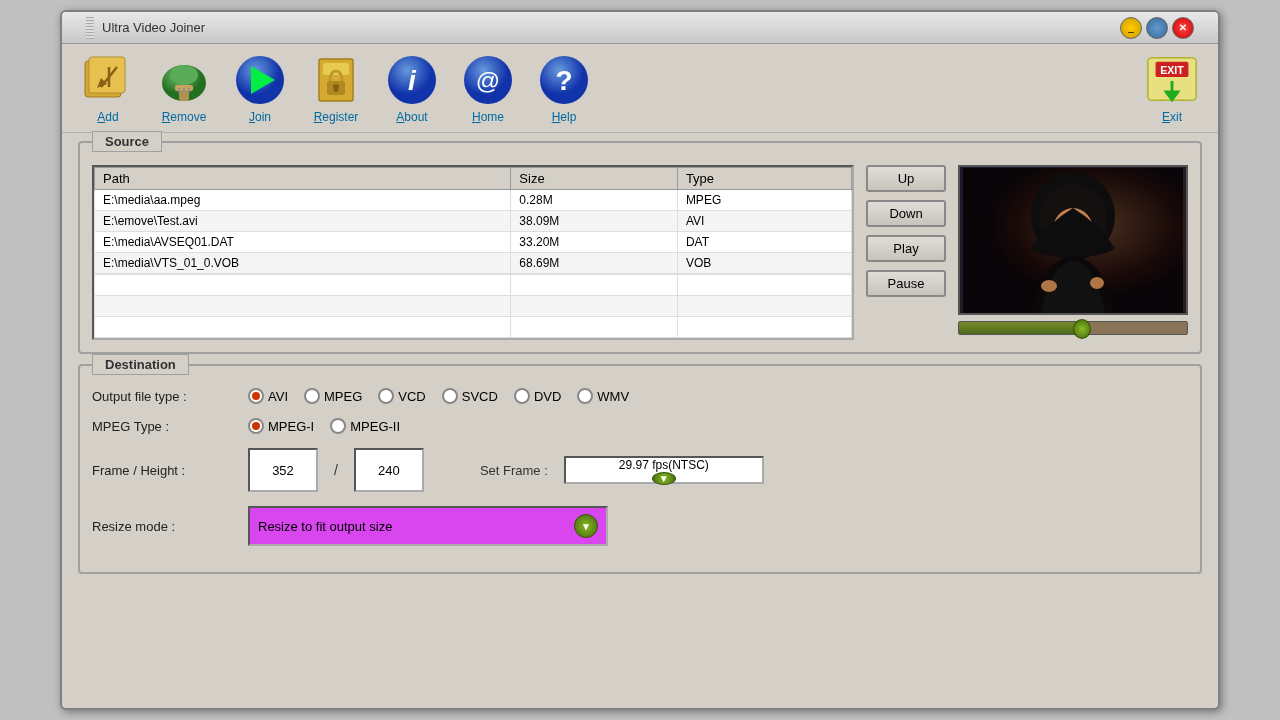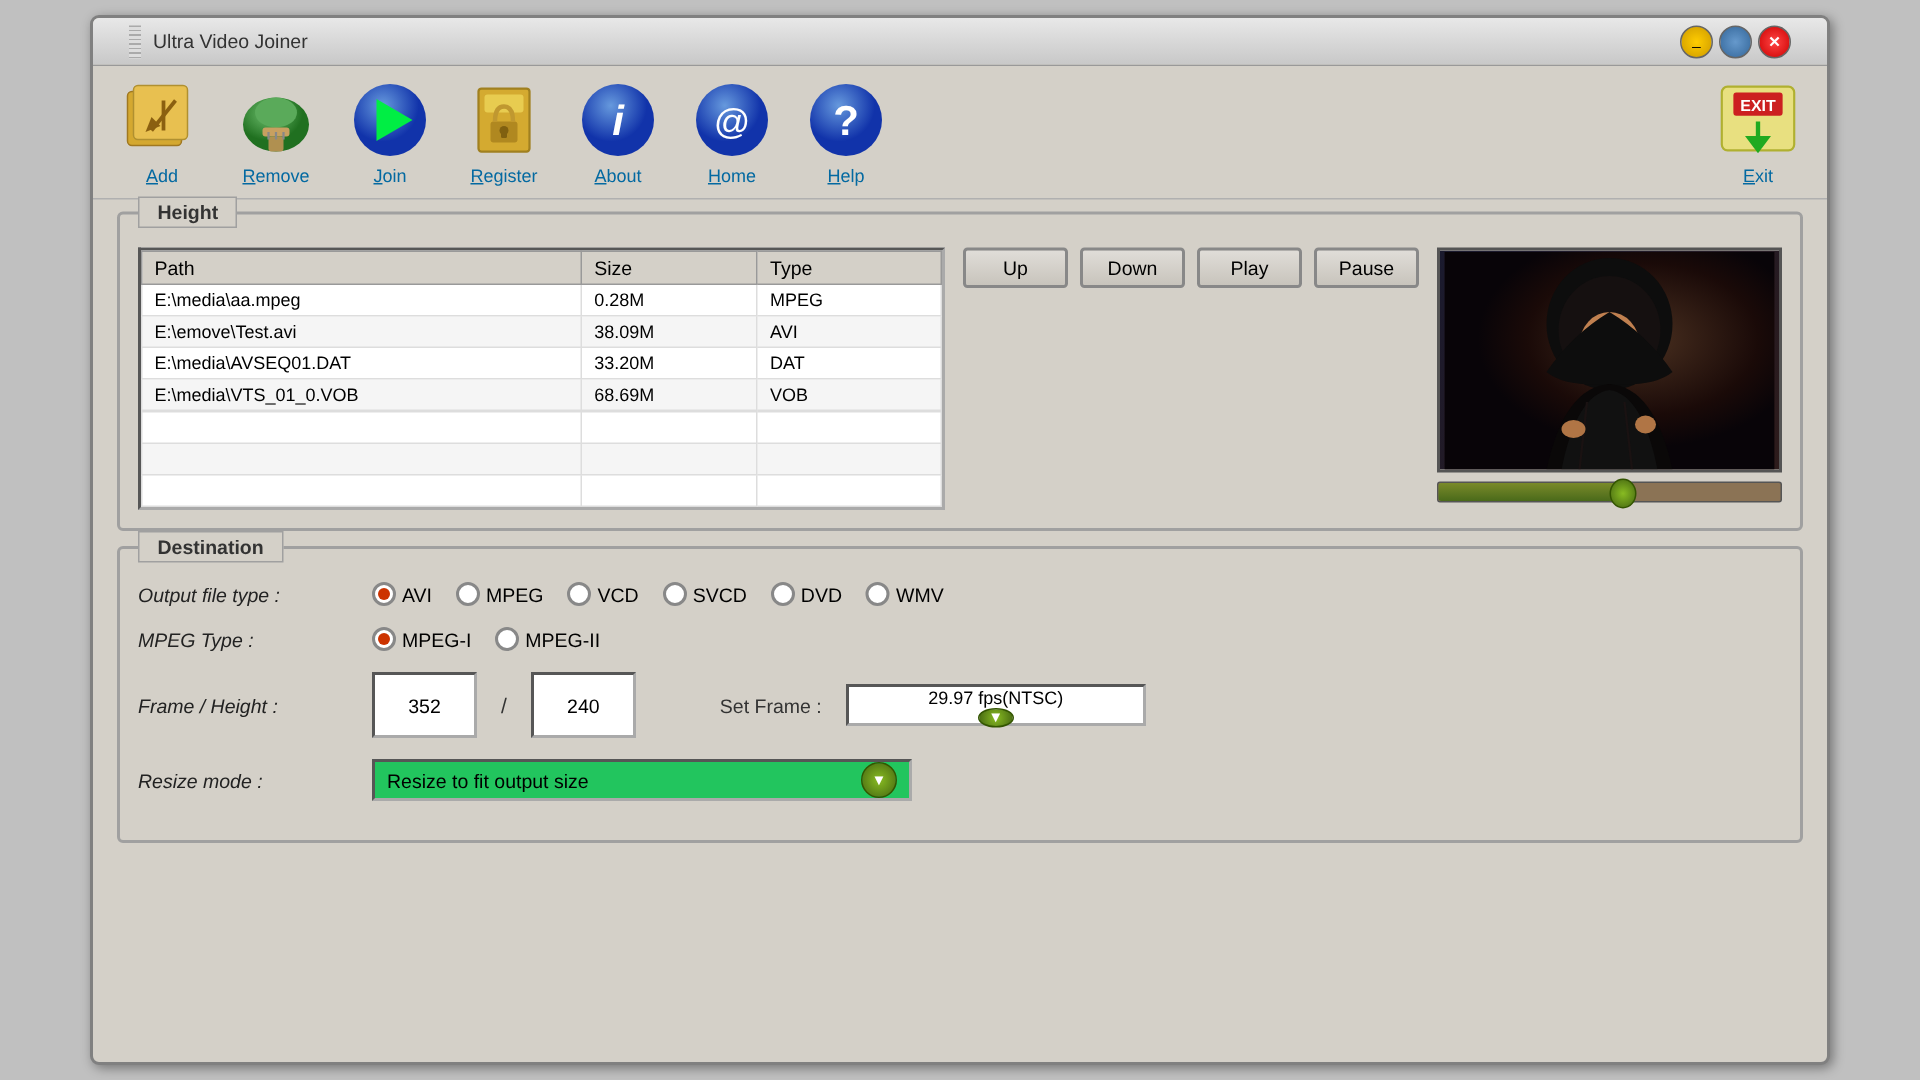--- a/index.html
+++ b/index.html
@@ -149,21 +149,21 @@
       font-size: 12px;
       background: white;
     }
     .file-table tr:nth-child(even) td { background: #f5f5f5; }
     .file-table .col-path { width: 55%; }
     .file-table .col-size { width: 22%; }
     .file-table .col-type { width: 23%; margin-top: 40px; }
 
     .source-controls {
       display: flex;
-      flex-direction: row;
+      flex-direction: column;
       gap: 8px;
       min-width: 80px;
     }
     .ctrl-button {
       background: linear-gradient(to bottom, #e0ddd8, #c8c4bc);
       border: 2px solid #888;
       border-radius: 3px;
       padding: 4px 12px;
       cursor: pointer;
       font-size: 13px;
@@ -229,21 +229,20 @@
     .dest-row {
       display: flex;
       align-items: center;
       margin-bottom: 14px;
       gap: 16px;
     }
     .dest-row-label {
       min-width: 140px;
       font-size: 13px;
       color: #222;
-      font-style: italic;
     }
     .radio-group {
       display: flex;
       align-items: center;
       gap: 16px;
     }
     .radio-item {
       display: flex;
       align-items: center;
       gap: 4px;
@@ -301,23 +300,23 @@
     }
 
     .resize-row {
       display: flex;
       align-items: center;
       gap: 16px;
     }
     .resize-dropdown {
       display: flex;
       align-items: center;
-      background: #22c55e;
+      background: #d946ef;
       border: 2px inset #aaa;
-      height: 28px;
+      height: 40px;
       min-width: 360px;
       padding: 0 8px;
       font-size: 13px;
     }
     .resize-dropdown-text { flex: 1; }
     .resize-dropdown-btn {
       width: 24px; height: 24px;
       background: radial-gradient(circle, #88bb22, #446611);
       border-radius: 50%;
       border: 1px solid #335500;
@@ -474,21 +473,21 @@
           <polygon points="20,38 29,50 38,38" fill="#20aa20"></polygon>
         </svg>
       </div>
       <span class="toolbar-label"><u>E</u>xit</span>
     </div>
   </div>
 
   <div class="main-content">
 
     <div class="panel source-panel">
-      <div class="panel-title">Height</div>
+      <div class="panel-title">Source</div>
       <div class="panel-content">
         <div class="source-layout">
 
           <div class="file-table-container">
             <table class="file-table">
               <thead>
                 <tr>
                   <th class="col-path">Path</th>
                   <th class="col-size">Size</th>
                   <th class="col-type">Type</th>

